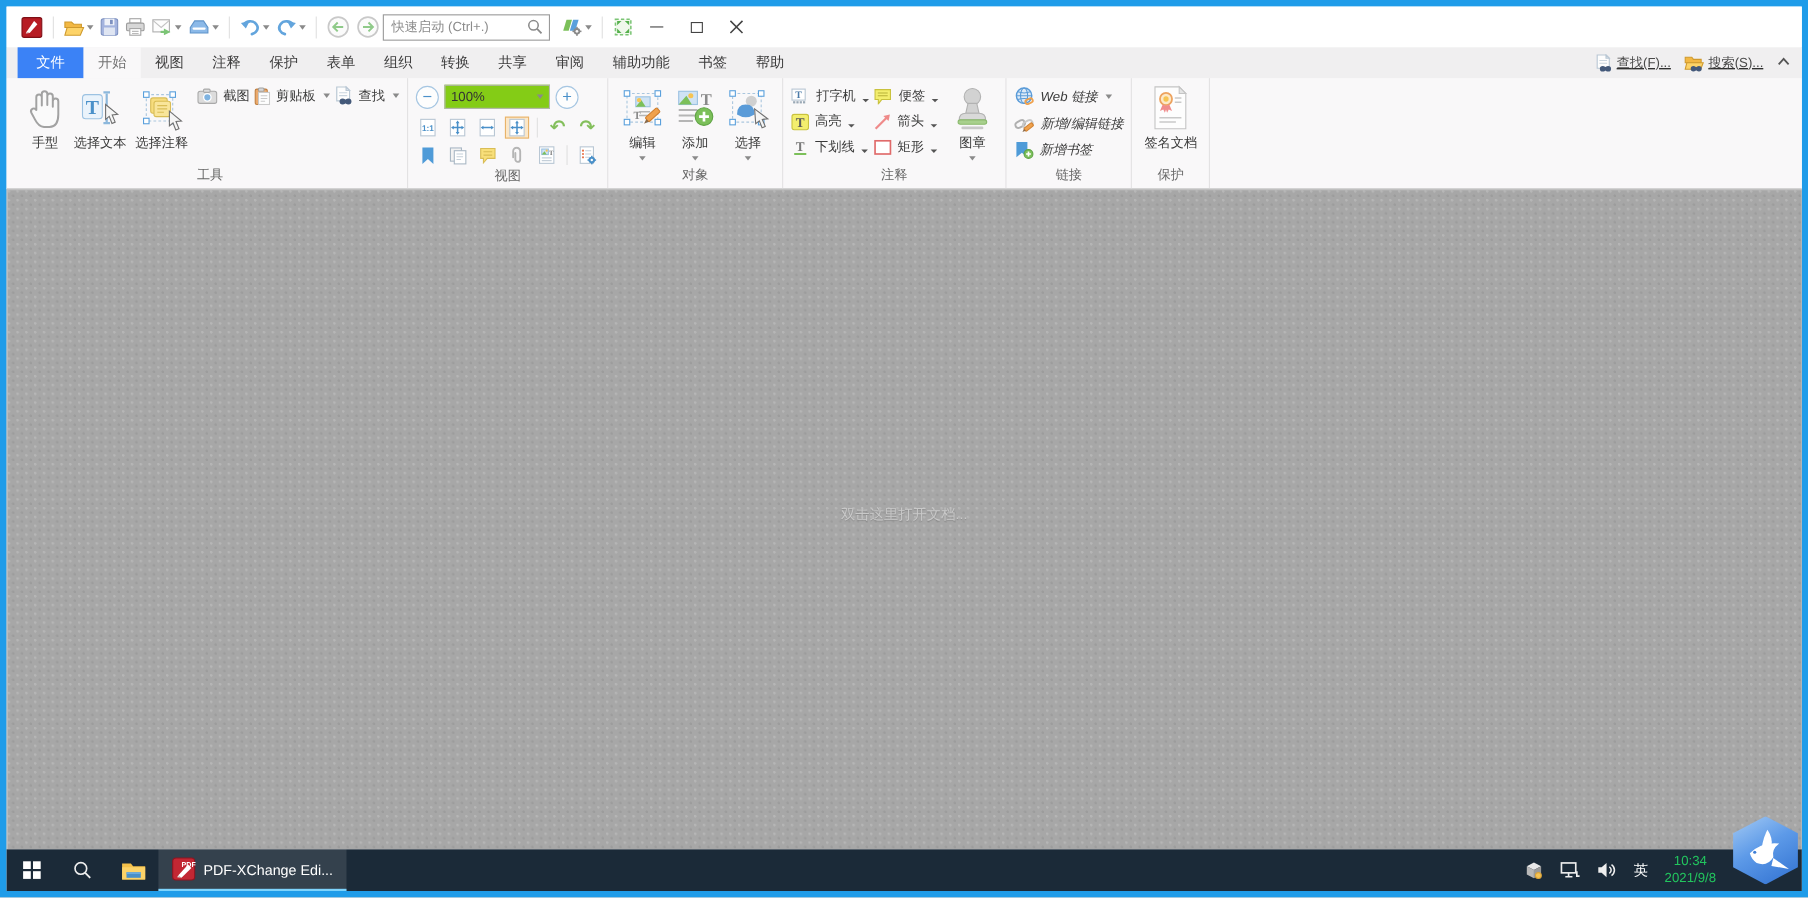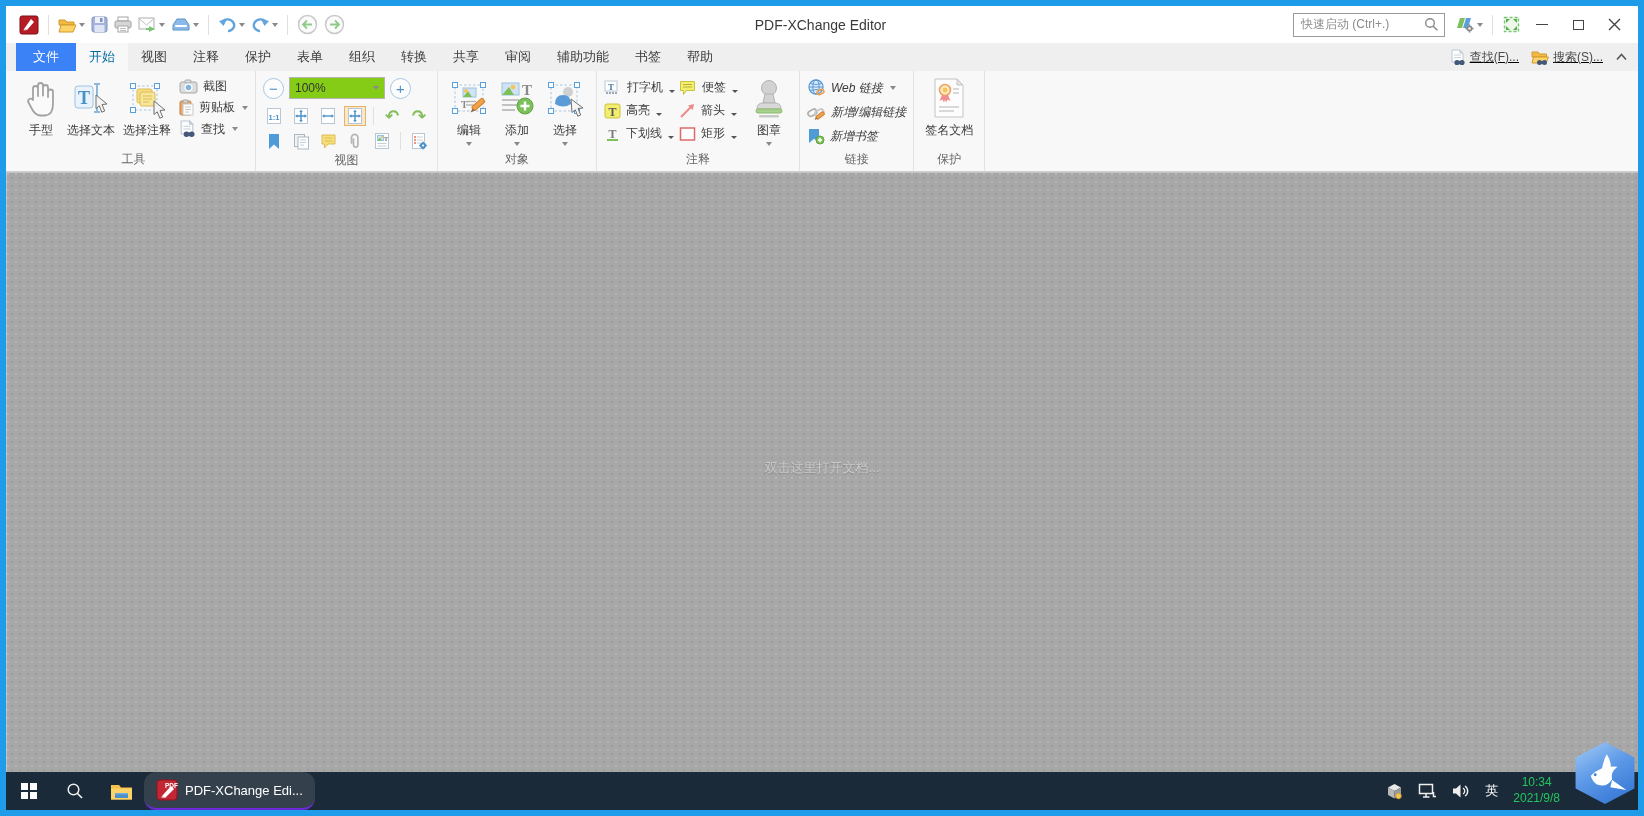--- a/index.html
+++ b/index.html
@@ -18,32 +18,32 @@
   .quickbox { width:152px; height:24px; border:1px solid #9a9a9a; background:#fff; display:flex; align-items:center; padding:0 5px 0 7px; margin-right:8px; }
   .quickbox span { flex:1; font-size:12px; color:#8c8c8c; }
   .winbtn { width:36px; height:28px; display:flex; align-items:center; justify-content:center; color:#444; font-size:14px; }
   .minbar { width:12px; height:1.5px; background:#444; }
   .maxbox { width:11px; height:10px; border:1.5px solid #444; }
 
   
   .tabrow { height:28px; background:#f0eff0; display:flex; align-items:stretch; padding-left:10px; position:relative; flex:0 0 auto; }
   .tab { display:flex; align-items:center; padding:0 13px; font-size:13px; color:#3c3c3c; }
   .tab-file { background:#3b82f6; color:#fff; padding:0 17px; }
-  .tab-active { background:#f9f8f9; color:#0369a1; }
+  .tab-active { background:#f9f8f9; color:#737373; }
   .tabrow-right { position:absolute; right:10px; top:0; height:100%; display:flex; align-items:center; gap:12px;text-decoration:underline; }
   .tr-btn { display:flex; align-items:center; gap:4px; font-size:12px; color:#4a4a4a; }
 
   
   .ribbon { height:101px; background:#f9f8f9; border-bottom:1px solid #cfcfcf; display:flex; align-items:stretch; padding-left:6px; flex:0 0 auto; }
   .rgroup { display:flex; flex-direction:column; border-right:1px solid #e3e2e3; padding:3px 7px 0; }
   .rg-body { flex:1; display:flex; align-items:flex-start; }
   .rg-label { text-align:center; font-size:12px; color:#666; padding:1px 0 3px; }
   .bigbtn { display:flex; flex-direction:column; align-items:center; font-size:12px; color:#3a3a3a; padding:3px 4px 0; }
   .bigbtn .ic { height:42px; display:flex; align-items:flex-end; justify-content:center; margin-bottom:3px; }
-  .scol { display:flex; flex-direction:column; gap:4px; padding-top:4px; margin-left:4px; }
+  .scol { display:flex; gap:4px; padding-top:4px; margin-left:4px; }
   .srow { display:flex; align-items:center; gap:5px; font-size:12px; color:#3a3a3a; }
   .mini-caret { width:0; height:0; border-left:3px solid transparent; border-right:3px solid transparent; border-top:3.5px solid #555; margin-left:1px; align-self:flex-end; margin-bottom:3px; }
   .vrow1 { display:flex; align-items:center; gap:5px; margin-top:3px; }
   .circlebtn { width:21px; height:21px; border-radius:50%; border:1px solid #a6c6e2; background:#fdfdfd; color:#4a90c9; display:flex; align-items:center; justify-content:center; font-size:15px; line-height:1; }
   .zoomsel { width:96px; height:22px; border:1px solid #b5b5b5; background:#84cc16; display:flex; align-items:center; justify-content:space-between; padding:0 5px; font-size:12px; color:#333; }
   .vicons { display:flex; align-items:center; gap:5px; margin-top:7px; }
   .vic { width:22px; height:20px; display:flex; align-items:center; justify-content:center; border:1px solid transparent; }
   .vic.hl { background:#fbe7c8; border:1px solid #e8b36a; }
   .rot { font-family:"DejaVu Sans",sans-serif; font-size:17px; font-weight:bold; color:#84bf5c; line-height:1; }
   .msep { width:1px; height:18px; background:#e0e0e0; margin:0 2px; }
@@ -59,21 +59,21 @@
     box-shadow: inset 1px 1px 0 #c4c4c4; }
   .hint { position:absolute; left:50%; top:49.3%; transform:translate(-50%,-50%); color:#c9c9c9; font-size:13px; text-shadow:0 1px 1px rgba(90,90,90,.35); }
   .watermark { position:absolute; left:38px; bottom:28px; font-size:28px; font-weight:bold; color:#1a9ade; letter-spacing:9px; white-space:nowrap;
     text-shadow:-2px 0 0 #fff, 2px 0 0 #fff, 0 -2px 0 #fff, 0 2px 0 #fff, -2px -2px 0 #fff, 2px 2px 0 #fff, -2px 2px 0 #fff, 2px -2px 0 #fff, 4px 4px 3px rgba(60,60,60,.55); }
 
   
   .taskbar { height:38px; background:#1b2a38; display:flex; align-items:stretch; color:#fff; flex:0 0 auto; }
   .tb-btn { width:46px; display:flex; align-items:center; justify-content:center; }
   .winlogo { display:grid; grid-template-columns:7px 7px; grid-template-rows:7px 7px; gap:1.5px; }
   .winlogo i { background:#fff; }
-  .task { display:flex; align-items:center; gap:7px; padding:0 12px; background:rgba(255,255,255,.11); border-bottom:2px solid #6d28d9; font-size:13px; color:#fff; max-width:210px;border-radius:12px; }
+  .task { display:flex; align-items:center; gap:7px; padding:0 12px; background:rgba(255,255,255,.11); border-bottom:2px solid #7dd3fc; font-size:13px; color:#fff; max-width:210px; }
   .task-label { white-space:nowrap; overflow:hidden; }
   .tray { margin-left:auto; display:flex; align-items:center; gap:15px; padding-right:78px; }
   .ime { font-size:13px; color:#fff; }
   .clock { text-align:center; font-size:12px; line-height:1.3; color:#22c55e; }
 
   .thunder { position:absolute; right:7px; bottom:12px; width:64px; height:62px; z-index:9;
     clip-path:polygon(50% 0, 96% 25%, 96% 75%, 50% 100%, 4% 75%, 4% 25%);
     background:linear-gradient(150deg,#a8cdf5 0%, #5d9ae8 45%, #2e6fd0 100%);
     display:flex; align-items:center; justify-content:center; }
 </style>
@@ -157,21 +157,20 @@
             </svg>
       </span>
       <span class="qbtn">
         <svg width="21" height="21" viewBox="0 0 21 21">
               <circle cx="10.5" cy="10.5" r="9" fill="#fbfbfb" stroke="#c9c9c9" stroke-width="1.5"></circle>
               <path d="M6 10.5 H14 M11 6.5 L15 10.5 L11 14.5" fill="none" stroke="#8fca89" stroke-width="1.8"></path>
             </svg>
       </span>
     </div>
 
-    <div class="apptitle">PDF-XChange Editor</div>
 
     <div class="quickbox">
       <span>快速启动 (Ctrl+.)</span>
       <svg width="15" height="15" viewBox="0 0 15 15">
             <circle cx="6" cy="6" r="4.3" fill="none" stroke="#8a8a8a" stroke-width="1.4"></circle>
             <line x1="9.3" y1="9.3" x2="13.3" y2="13.3" stroke="#8a8a8a" stroke-width="1.6"></line>
           </svg>
     </div>
 
     <span class="qbtn">

